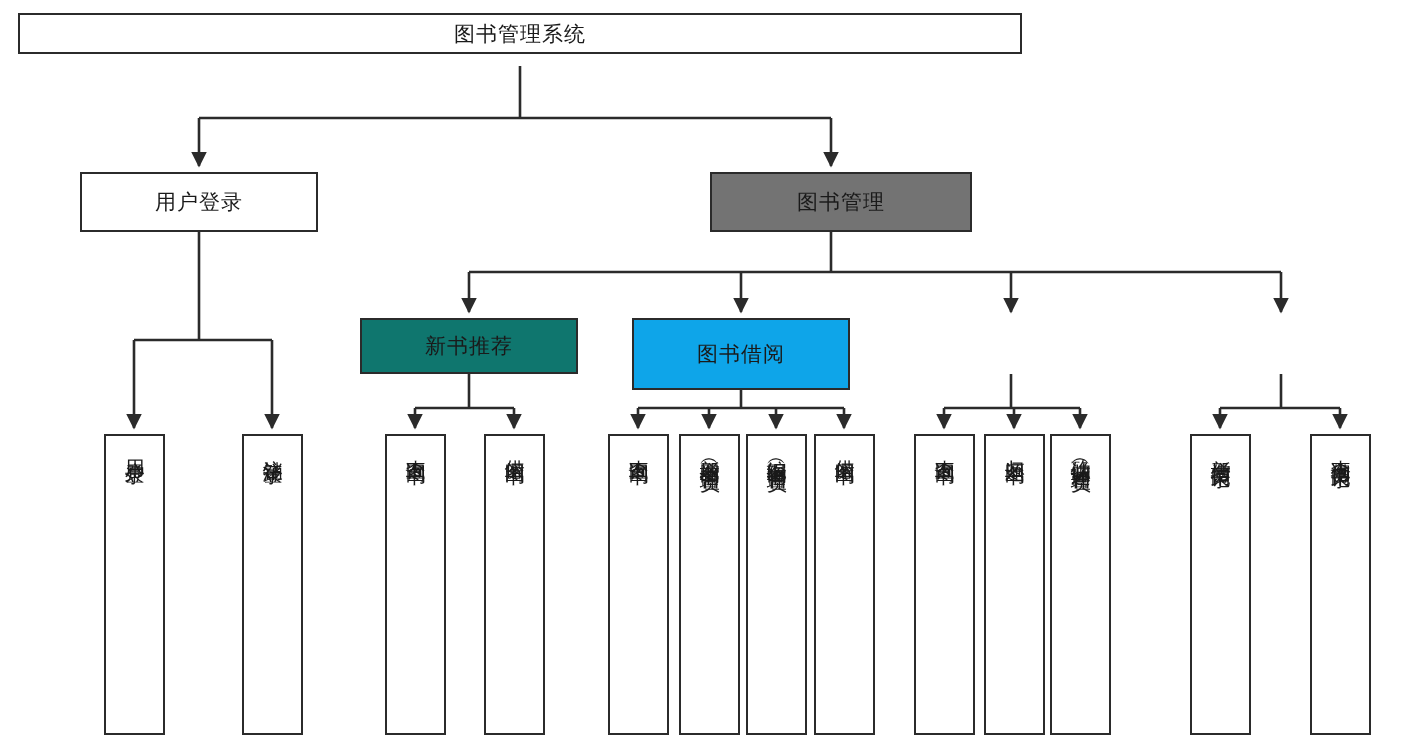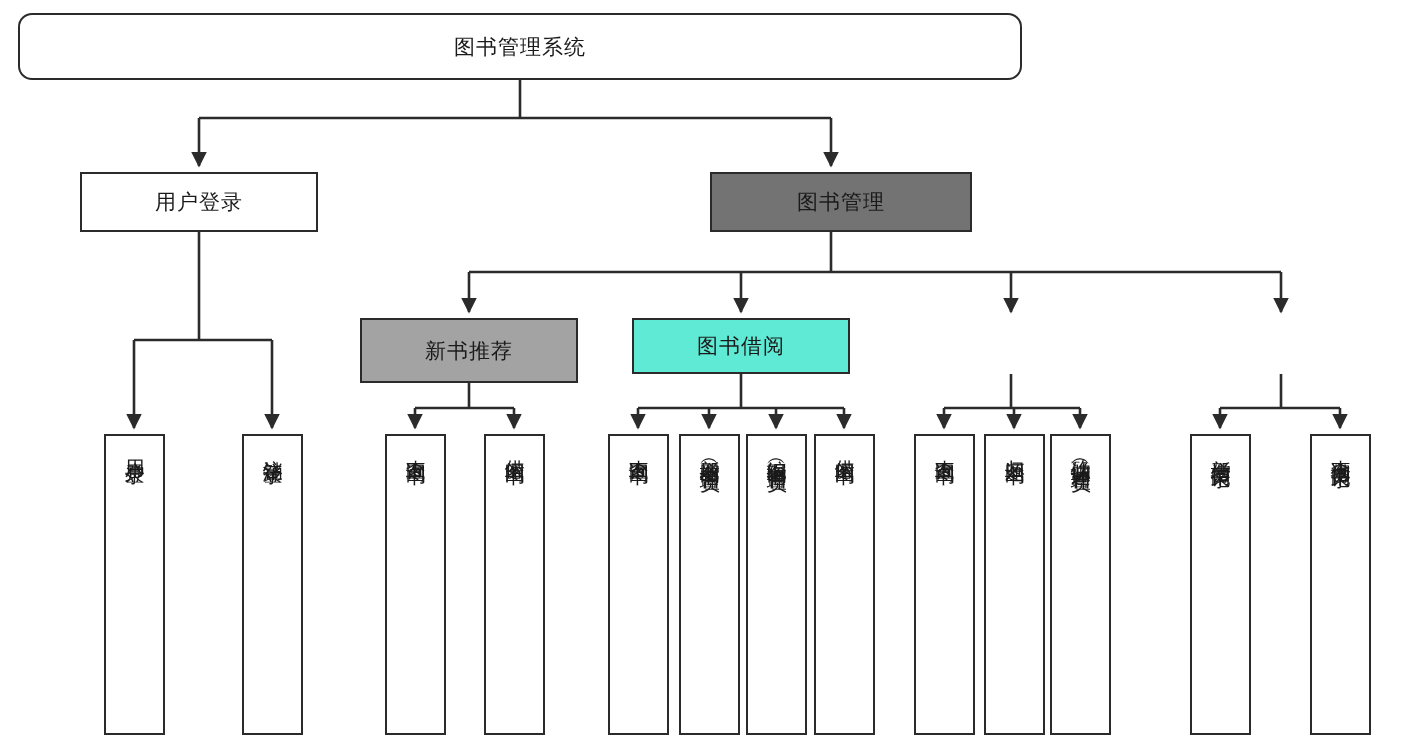--- a/index.html
+++ b/index.html
@@ -117,35 +117,35 @@
       <path d="M 1014 408 L 1014 428" marker-end="url(#arrow)"></path>
       <path d="M 1080 408 L 1080 428" marker-end="url(#arrow)"></path>
 
       <path d="M 1281 374 L 1281 408"></path>
       <path d="M 1220 408 L 1340 408"></path>
       <path d="M 1220 408 L 1220 428" marker-end="url(#arrow)"></path>
       <path d="M 1340 408 L 1340 428" marker-end="url(#arrow)"></path>
     </g>
   </svg>
 
-  <div class="node horiz" style="left: 18px; top: 13px; width: 1004px; height: 67px; border-color: rgb(43, 43, 43); background: rgb(255, 255, 255); color: rgb(26, 26, 26); border-radius: 14px;">
+  <div class="node horiz" style="left: 18px; top: 13px; width: 1004px; height: 41px; border-color: rgb(43, 43, 43); background: rgb(255, 255, 255); color: rgb(26, 26, 26);">
     <span>图书管理系统</span>
   </div>
 
   <div class="node horiz" style="left: 80px; top: 172px; width: 238px; height: 60px; border-color: rgb(43, 43, 43); background: rgb(255, 255, 255); color: rgb(26, 26, 26);">
     <span>用户登录</span>
   </div>
   <div class="node horiz" style="left: 710px; top: 172px; width: 262px; height: 60px; border-color: rgb(43, 43, 43); background: #737373; color: rgb(26, 26, 26);">
     <span>图书管理</span>
   </div>
 
-  <div class="node horiz" style="left: 360px; top: 318px; width: 218px; height: 65px; border-color: rgb(43, 43, 43); background: #a3a3a3; color: rgb(26, 26, 26);">
+  <div class="node horiz" style="left: 360px; top: 318px; width: 218px; height: 56px; border-color: rgb(43, 43, 43); background: #0f766e; color: rgb(26, 26, 26);">
     <span>新书推荐</span>
   </div>
-  <div class="node horiz" style="left: 632px; top: 318px; width: 218px; height: 56px; border-color: rgb(43, 43, 43); background: #5eead4; color: rgb(26, 26, 26);">
+  <div class="node horiz" style="left: 632px; top: 318px; width: 218px; height: 72px; border-color: rgb(43, 43, 43); background: #0ea5e9; color: rgb(26, 26, 26);">
     <span>图书借阅</span>
   </div>
 
   <div class="node vert" style="left: 104px; top: 434px; width: 61px; height: 301px; border-color: rgb(43, 43, 43); background: rgb(255, 255, 255); color: rgb(26, 26, 26);">
     <span class="vert-label">用户登录</span>
   </div>
   <div class="node vert" style="left: 242px; top: 434px; width: 61px; height: 301px; border-color: rgb(43, 43, 43); background: rgb(255, 255, 255); color: rgb(26, 26, 26);">
     <span class="vert-label">注销登录</span>
   </div>
   <div class="node vert" style="left: 385px; top: 434px; width: 61px; height: 301px; border-color: rgb(43, 43, 43); background: rgb(255, 255, 255); color: rgb(26, 26, 26);">

